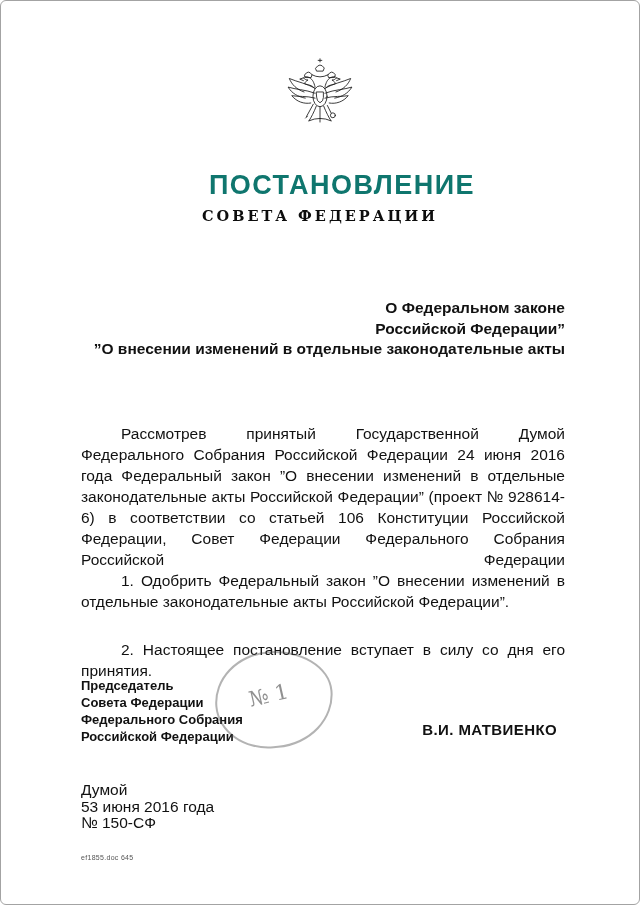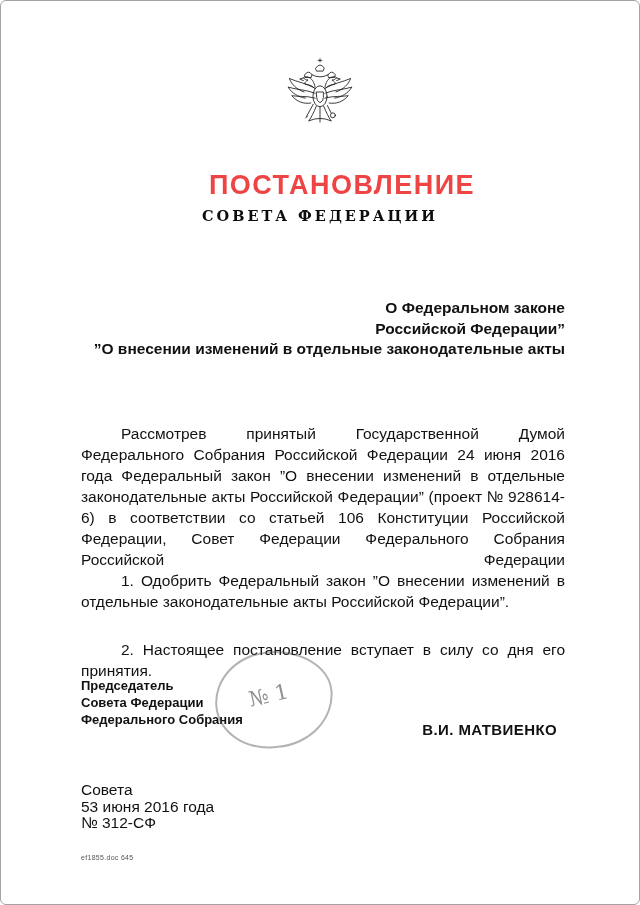--- a/index.html
+++ b/index.html
@@ -18,21 +18,21 @@
 
   .emblem {
     position:absolute; top:56px; left:50%;
     transform:translateX(-50%);
   }
 
   .title {
     position:absolute; top:169px; left:0; width:100%;
     text-align:center;
     font-size:27px; font-weight:bold; letter-spacing:1.5px;
-    color:#ef4444;
+    color:#0f766e;
     padding-left:44px;
   }
 
   .org {
     position:absolute; left:0; width:100%;
     text-align:center;
     font-family:"DejaVu Serif", serif;
     font-weight:bold; color:#0d0d0d;
   }
   .org1 { top:206px; font-size:14.5px; letter-spacing:3px; }
@@ -144,25 +144,26 @@
 
   <div class="stamp">
     <span class="stamp-text">№ 1</span>
   </div>
 
   <div class="signature">
     <div class="sig-left">
       <div>Председатель</div>
       <div>Совета Федерации</div>
       <div>Федерального Собрания</div>
+      <div>Российской Федерации</div>
     </div>
     <div class="sig-name">В.И. МАТВИЕНКО</div>
   </div>
 
   <div class="issued">
-    <div>Совета</div>
+    <div>Думой</div>
     <div>53 июня 2016 года</div>
-    <div>№ 312-СФ</div>
+    <div>№ 150-СФ</div>
   </div>
 
   <div class="file-ref">ef1855.doc  645</div>
 
 </div>
 
 </body></html>

